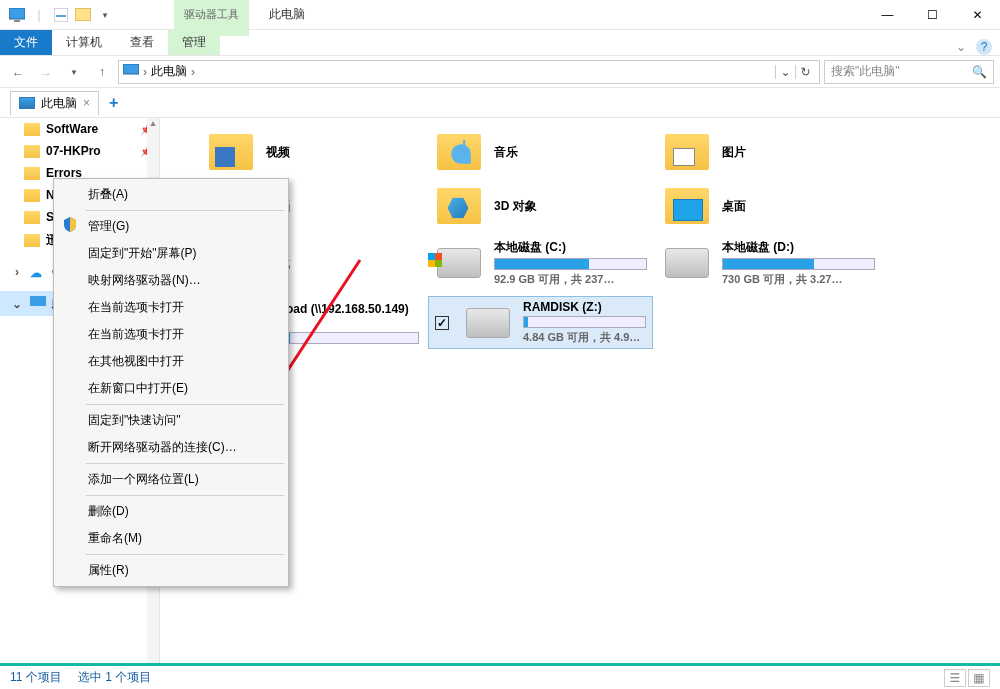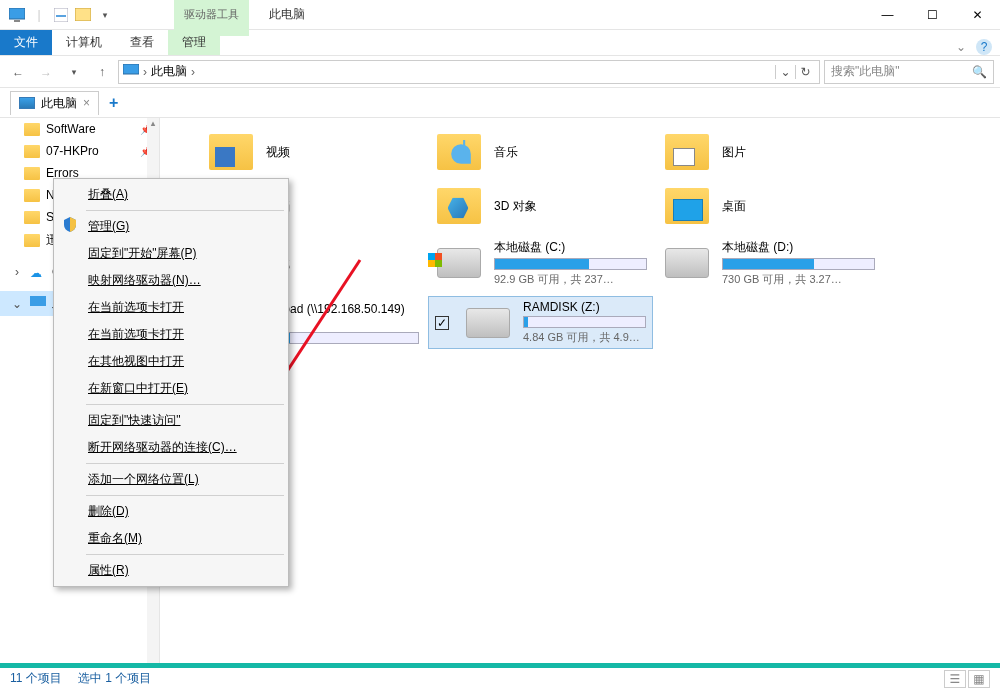--- a/index.html
+++ b/index.html
@@ -26,21 +26,21 @@
 .addr-btns { display:flex; margin-left:auto; }
 .addr-btns div { width:20px; text-align:center; border-left:1px solid #ccc; color:#555; }
 .searchbox { width: 170px; height: 24px; border: 1px solid #ccc; display: flex; align-items: center; padding: 0 6px; color: #888; }
 .searchbox .search-icon { margin-left: auto; }
 
 .tabbar { height: 30px; display: flex; align-items: center; padding-left: 10px; gap: 4px; border-bottom: 1px solid #e5e5e5; }
 .doc-tab { display: flex; align-items: center; gap: 6px; padding: 3px 8px; border: 1px solid #ccc; border-bottom: none; background:#fff; }
 .doc-tab .pc-icon { width:16px; height:12px; background: linear-gradient(#3aa0e8,#2a7bb8); border:1px solid #367ab6; }
 .plus { color: #1979ca; font-weight: bold; font-size: 16px; padding: 0 6px; }
 
-.main { display: flex; height: 546px; }
+.main { display: flex; height: 546px; font-weight: bold; }
 .sidebar { width: 160px; border-right: 1px solid #e5e5e5; overflow: hidden; position: relative; }
 .sidebar .scroll { position:absolute; right:0; top:0; bottom:0; width:12px; background:#f4f4f4; }
 .side-item { display: flex; align-items: center; padding: 4px 6px 4px 24px; gap: 6px; white-space: nowrap; }
 .side-item .folder { width:16px; height:13px; background: linear-gradient(#ffd76a,#f6c244); border-radius:1px; }
 .side-item .pin { color:#666; margin-left:auto; font-size:10px; }
 .side-item.onedrive .od { width:16px;height:12px; color:#1a93e6; }
 .side-item.pcitem { background: #cde8ff; padding-left: 10px; }
 .side-arrow { width:14px; display:inline-block; text-align:center; color:#555; }
 .subitems .side-item { padding-left: 34px; }
 
@@ -54,27 +54,27 @@
 .item .name { color:#000; }
 .item .bar { height:12px; border:1px solid #aab; background:#eef; position:relative; }
 .item .bar .fill { position:absolute; left:0; top:0; bottom:0; background:#2aa0e8; }
 .item .stats { color:#666; font-size:11px; }
 .item.selected { background:#dbeaf9; border:1px solid #8fbde2; }
 .item.selected .cb { width:14px; height:14px; border:1px solid #333; display:flex; align-items:center; justify-content:center; margin-right:4px; }
 .drive-icon { width:44px; height:30px; background: linear-gradient(#e8e8e8,#bfbfbf); border:1px solid #aaa; border-radius:3px; position:relative; }
 .drive-icon.win::before { content:''; position:absolute; left:-10px; top:4px; width:14px;height:14px; background:conic-gradient(#f25022 0 25%,#7fba00 0 50%,#ffb900 0 75%,#00a4ef 0); }
 
 .ctxmenu { position:absolute; left:53px; top:178px; width:236px; background:#f6f6f6; border:1px solid #bcbcbc; box-shadow: 3px 3px 6px rgba(0,0,0,0.3); padding: 2px; z-index: 10; }
-.ctxmenu .mi { padding: 5px 8px 5px 32px; color:#000; position:relative;text-decoration:underline; }
+.ctxmenu .mi { padding: 5px 8px 5px 32px; color:#000; position:relative; }
 .ctxmenu .mi .mi-icon { position:absolute; left:6px; top:3px; width:18px; height:18px; }
 .ctxmenu .sep { height:1px; background:#d0d0d0; margin: 2px 2px 2px 30px; }
 
 .arrow-svg { position:absolute; left:150px; top:250px; z-index:9; pointer-events:none; }
 
-.statusbar { position:absolute; bottom:0; left:0; right:0; height:26px; border-top:5px solid #14b8a6; display:flex; align-items:center; padding:0 10px; color:#1a5fa0; gap:16px; }
+.statusbar { position:absolute; bottom:0; left:0; right:0; height:26px; border-top:3px solid #14b8a6; display:flex; align-items:center; padding:0 10px; color:#1a5fa0; gap:16px; }
 .statusbar .views { margin-left:auto; display:flex; gap:2px; color:#888; }
 .view-btn { width:22px; height:18px; border:1px solid #ccc; display:flex; align-items:center; justify-content:center; }
 
 .music-icon { width:28px; height:28px; background:#5ab3ec; border-radius:50% 50% 0 50%; position:relative; }
 .music-icon::after{content:'';position:absolute;right:8px;top:-6px;width:3px;height:20px;background:#5ab3ec;}
 .pic-icon { width:26px;height:22px;background:#cfe9f9;border:2px solid #4a9edb; }
 .obj-icon { width:26px;height:26px;background:linear-gradient(135deg,#47b2e8,#2676b8); clip-path:polygon(25% 0,75% 0,100% 50%,75% 100%,25% 100%,0 50%);}
 .desktop-icon{width:30px;height:22px;background:#1fa2e8;border:1px solid #187eb8;}
 .video-inner{position:absolute;bottom:3px;left:6px;width:20px;height:20px;background:#3a78c4;}
 .doc-inner{position:absolute;bottom:3px;left:8px;width:18px;height:20px;background:#fff;border:1px solid #888;}

